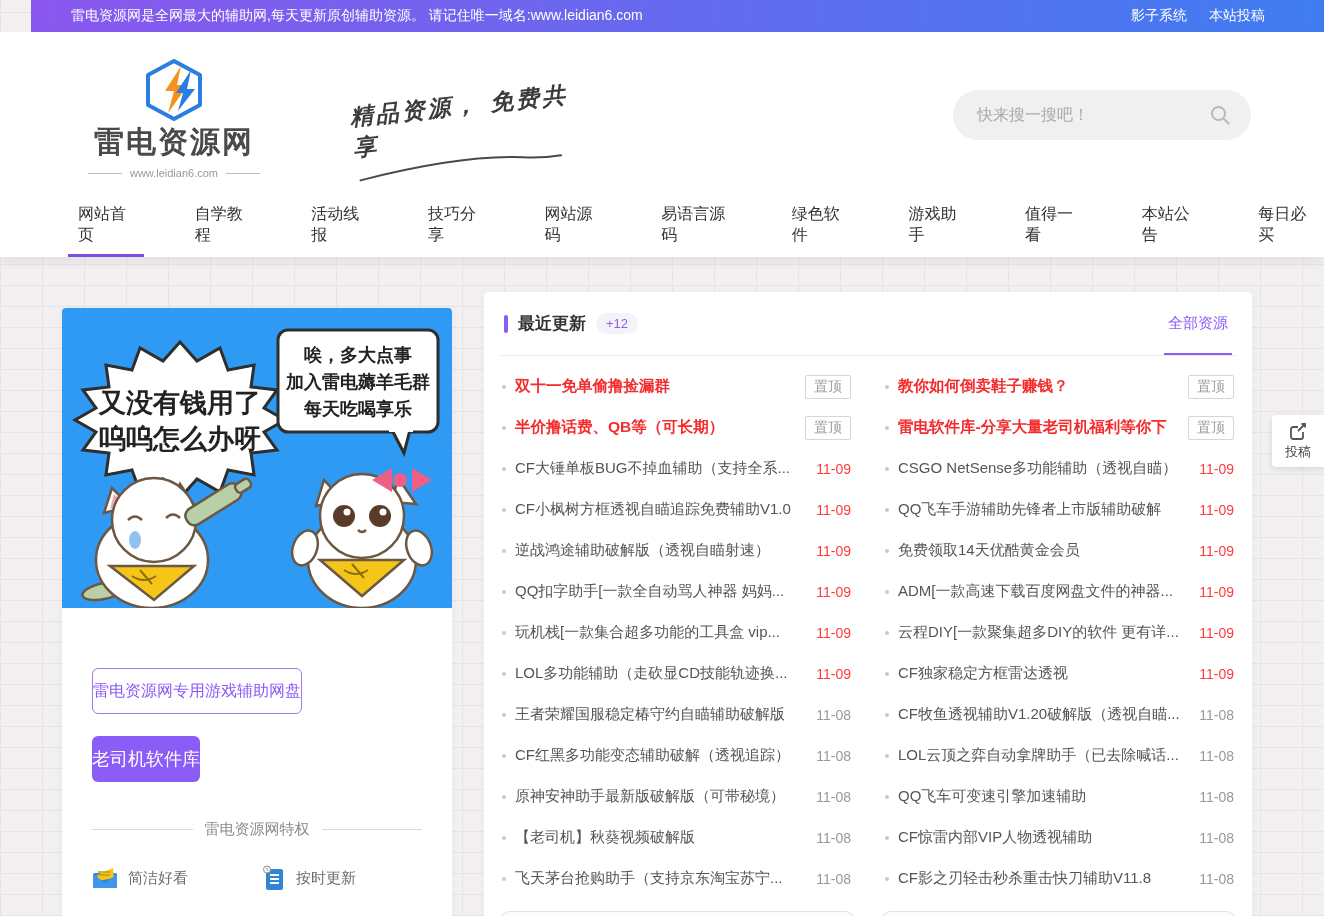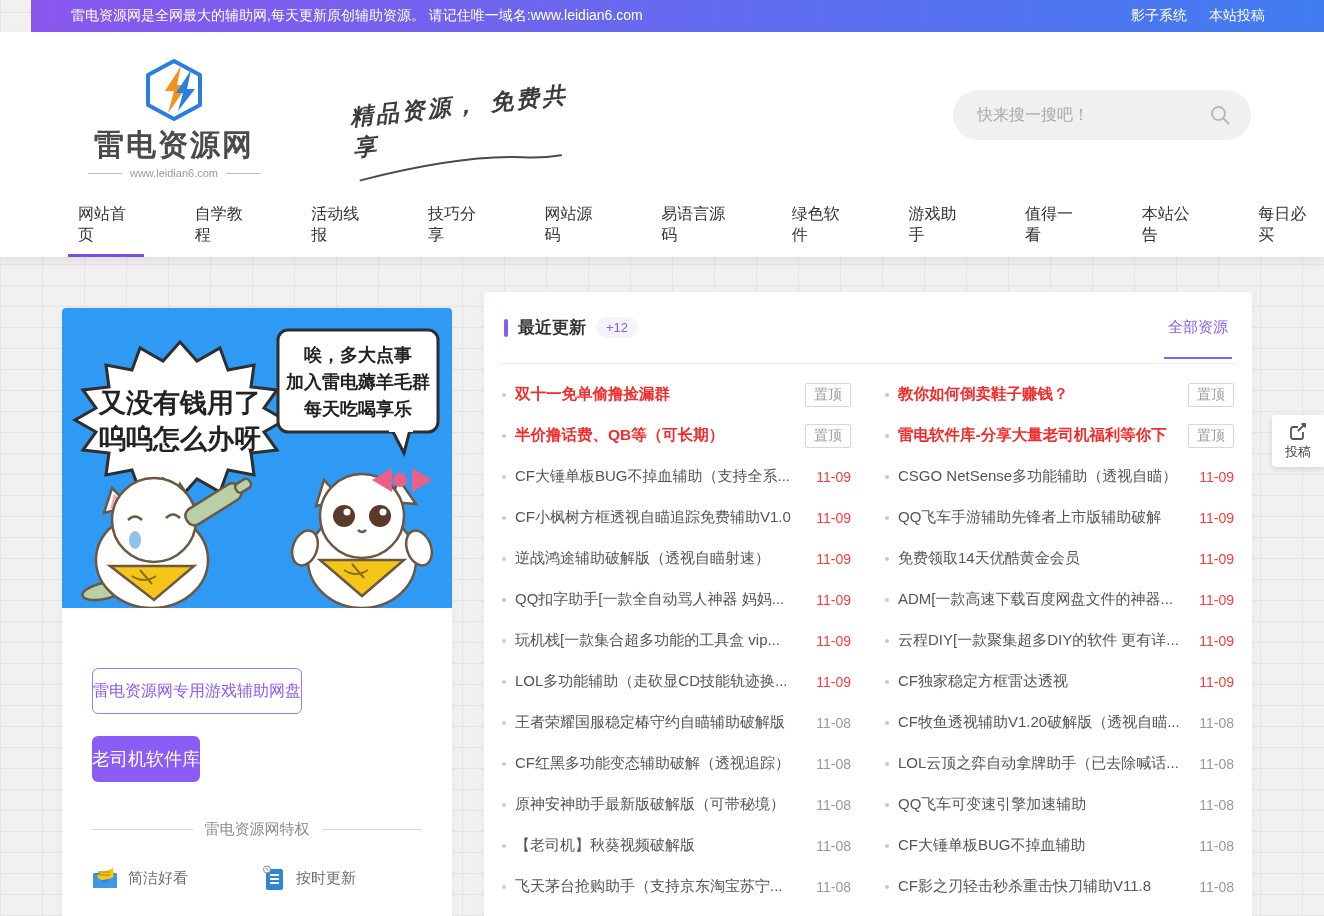--- a/index.html
+++ b/index.html
@@ -21,21 +21,21 @@
     background:linear-gradient(to right,var(--topbar-from),var(--topbar-to));
     display:flex;align-items:center;color:#fff;font-size:14px;margin-left:31px;}
   .topbar .announce{margin-left:40px;}
   .topbar .tlinks{margin-left:auto;margin-right:90px;display:flex;gap:22px;}
   .topbar .tlinks a{color:#fff;text-decoration:none;cursor:pointer;}
   
   .header-wrap{position:absolute;top:32px;left:0;width:1324px;height:225px;background:#fff;
     box-shadow:0 5px 10px rgba(0,0,0,.07);}
   .logo{position:absolute;left:74px;top:26px;width:200px;text-align:center;cursor:pointer;}
   .logo .logo-icon{display:block;margin:0 auto 6px;}
-  .logo .logo-title{font-family:Liberation Sans, sans-serif;font-weight:bold;
+  .logo .logo-title{font-family:Liberation Mono, monospace;font-weight:bold;
     font-size:30px;color:#4a4a4a;letter-spacing:2px;line-height:1.1;}
   .logo .logo-domain{margin-top:6px;font-size:11px;color:#9a9a9a;display:flex;align-items:center;gap:8px;justify-content:center;}
   .logo .logo-domain:before,.logo .logo-domain:after{content:"";width:34px;height:1px;background:#bdbdbd;}
   .slogan{position:absolute;left:352px;top:58px;width:230px;transform:rotate(-6deg);
     font-family:"DejaVu Serif","Liberation Serif",serif;font-style:italic;font-weight:bold;
     font-size:23px;color:#3c3c3c;letter-spacing:3px;}
   .slogan svg{display:block;margin-top:4px;}
   .search{position:absolute;left:953px;top:58px;width:298px;height:50px;background:#f0f0f0;
     border-radius:25px;display:flex;align-items:center;padding:0 20px 0 24px;}
   .search input{flex:1;border:none;background:transparent;outline:none;font-size:16px;color:#555;
@@ -57,21 +57,21 @@
   .btn-solid{display:block;margin:22px 30px 0;height:46px;line-height:46px;text-align:center;
     border:none;border-radius:6px;background:var(--accent);color:#fff;font-size:18px;cursor:pointer;}
   .privilege{margin:38px 30px 0;display:flex;align-items:center;gap:12px;color:#8a8a8a;font-size:15px;white-space:nowrap;}
   .privilege:before,.privilege:after{content:"";flex:1;height:1px;background:#d9d9d9;}
   .features{margin:26px 30px 0;display:grid;grid-template-columns:1fr 1fr;gap:44px 10px;}
   .feature{display:flex;align-items:center;gap:10px;font-size:15px;color:#6d6d6d;}
   .feature svg{flex:0 0 auto;}
   
   .main-card{position:absolute;left:484px;top:292px;width:768px;height:700px;background:#fff;
     border-radius:4px;box-shadow:0 2px 8px rgba(0,0,0,.05);padding:0 16px;}
-  .main-head{height:72px;display:flex;align-items:center;border-bottom:1px solid #ececec;padding:0 4px;}
+  .main-head{height:64px;display:flex;align-items:center;border-bottom:1px solid #ececec;padding:0 4px;}
   .sec-bar{width:4px;height:18px;background:var(--accent);border-radius:2px;margin-right:10px;}
   .sec-title{font-size:17px;font-weight:bold;color:#333;}
   .sec-badge{margin-left:10px;background:#f4f3f7;color:var(--accent);font-size:13px;
     padding:3px 10px;border-radius:12px;}
   .all-link{margin-left:auto;color:var(--accent);font-size:15px;text-decoration:none;cursor:pointer;
     position:relative;height:62px;display:flex;align-items:center;padding:0 4px;}
   .all-link:after{content:"";position:absolute;left:0;right:0;bottom:0;height:2px;background:var(--accent);}
   .lists{display:grid;grid-template-columns:1fr 1fr;column-gap:34px;padding:10px 2px 0;}
   .row{height:41px;display:flex;align-items:center;gap:9px;cursor:pointer;}
   .row .dot{width:4px;height:4px;border-radius:50%;background:#c9c9c9;flex:0 0 auto;}
@@ -357,21 +357,21 @@
           <a class="title">LOL云顶之弈自动拿牌助手（已去除喊话...</a>
           <span class="date">11-08</span>
         </div>
         <div class="row">
           <span class="dot"></span>
           <a class="title">QQ飞车可变速引擎加速辅助</a>
           <span class="date">11-08</span>
         </div>
         <div class="row">
           <span class="dot"></span>
-          <a class="title">CF大锤单板BUG不掉血辅助</a>
+          <a class="title">CF惊雷内部VIP人物透视辅助</a>
           <span class="date">11-08</span>
         </div>
         <div class="row">
           <span class="dot"></span>
           <a class="title">CF影之刃轻击秒杀重击快刀辅助V11.8</a>
           <span class="date">11-08</span>
         </div>
       </div>
   </div>
   <div class="next-boxes">

